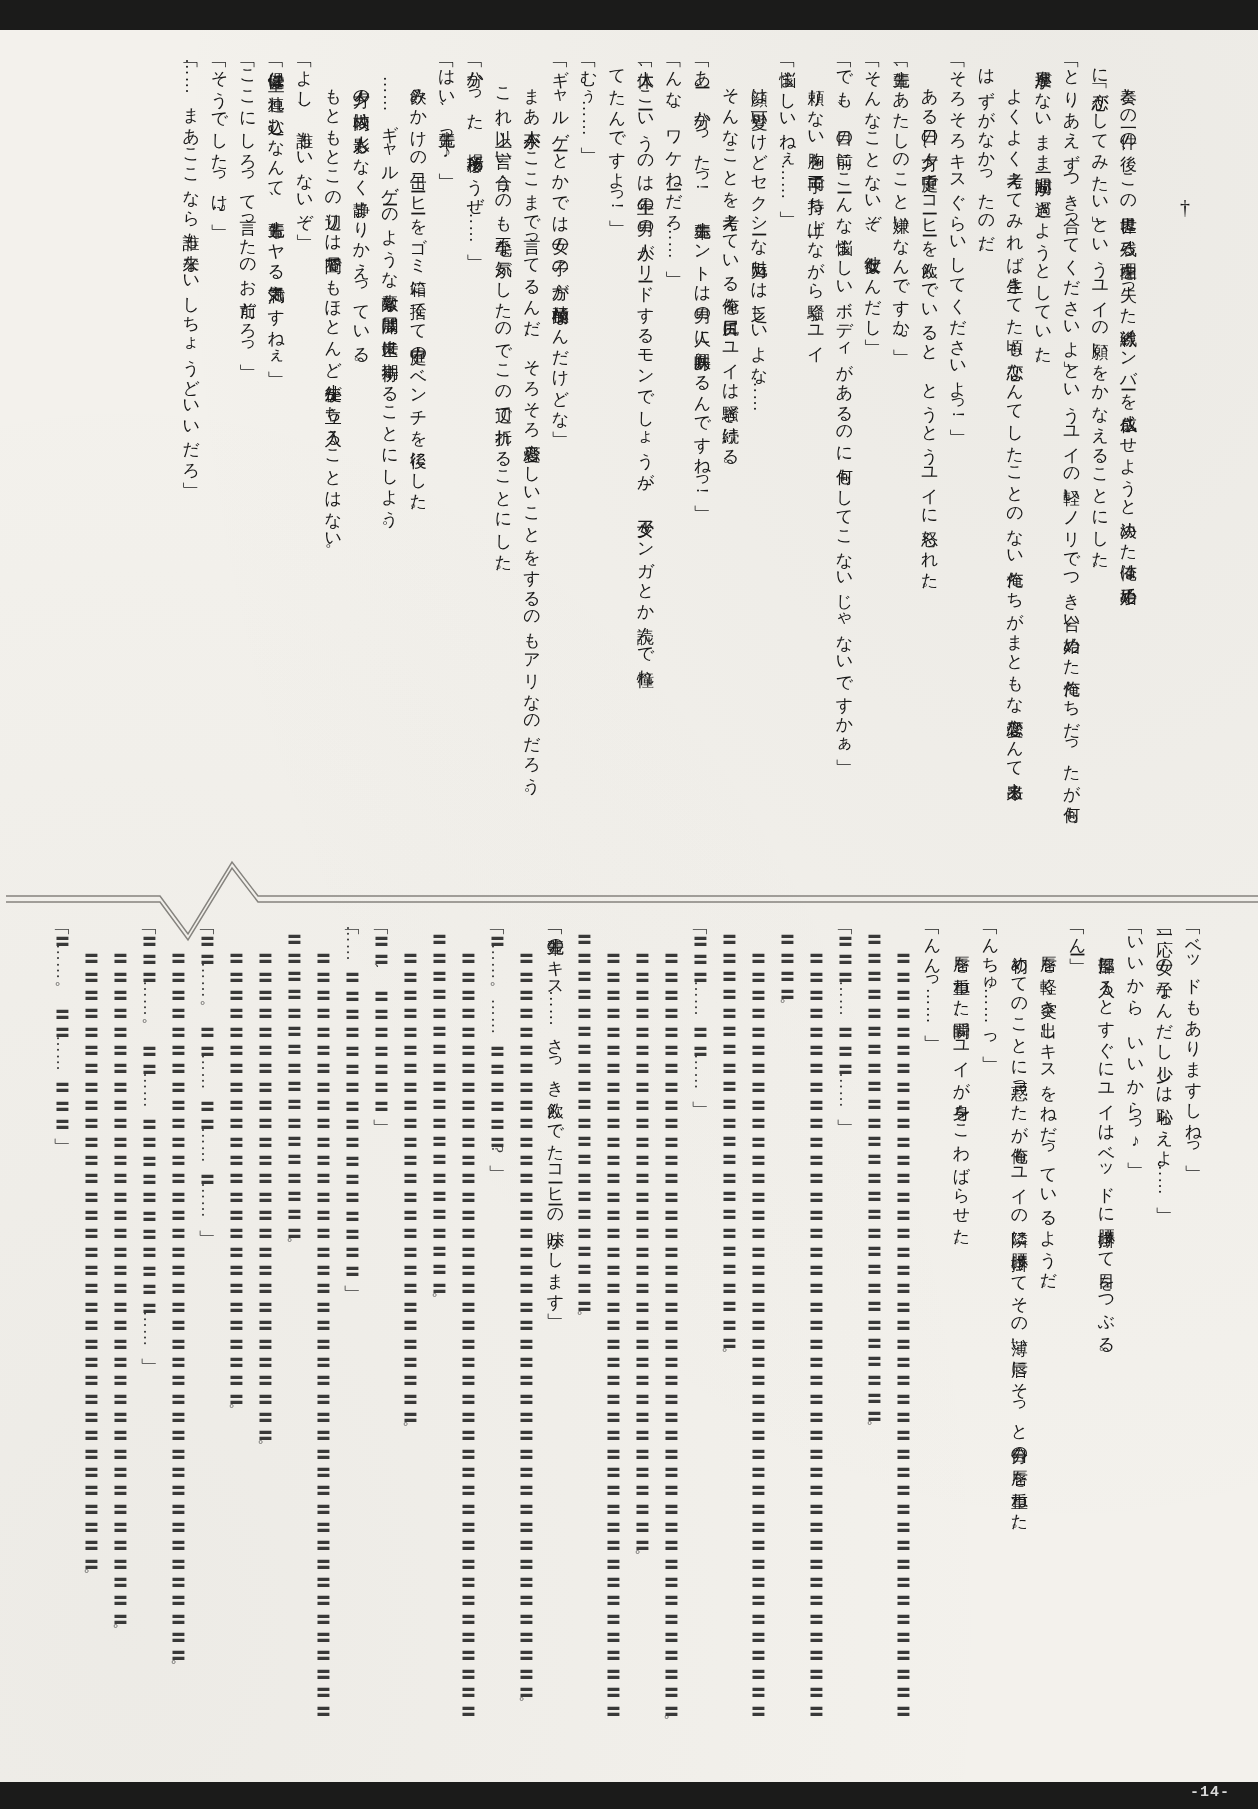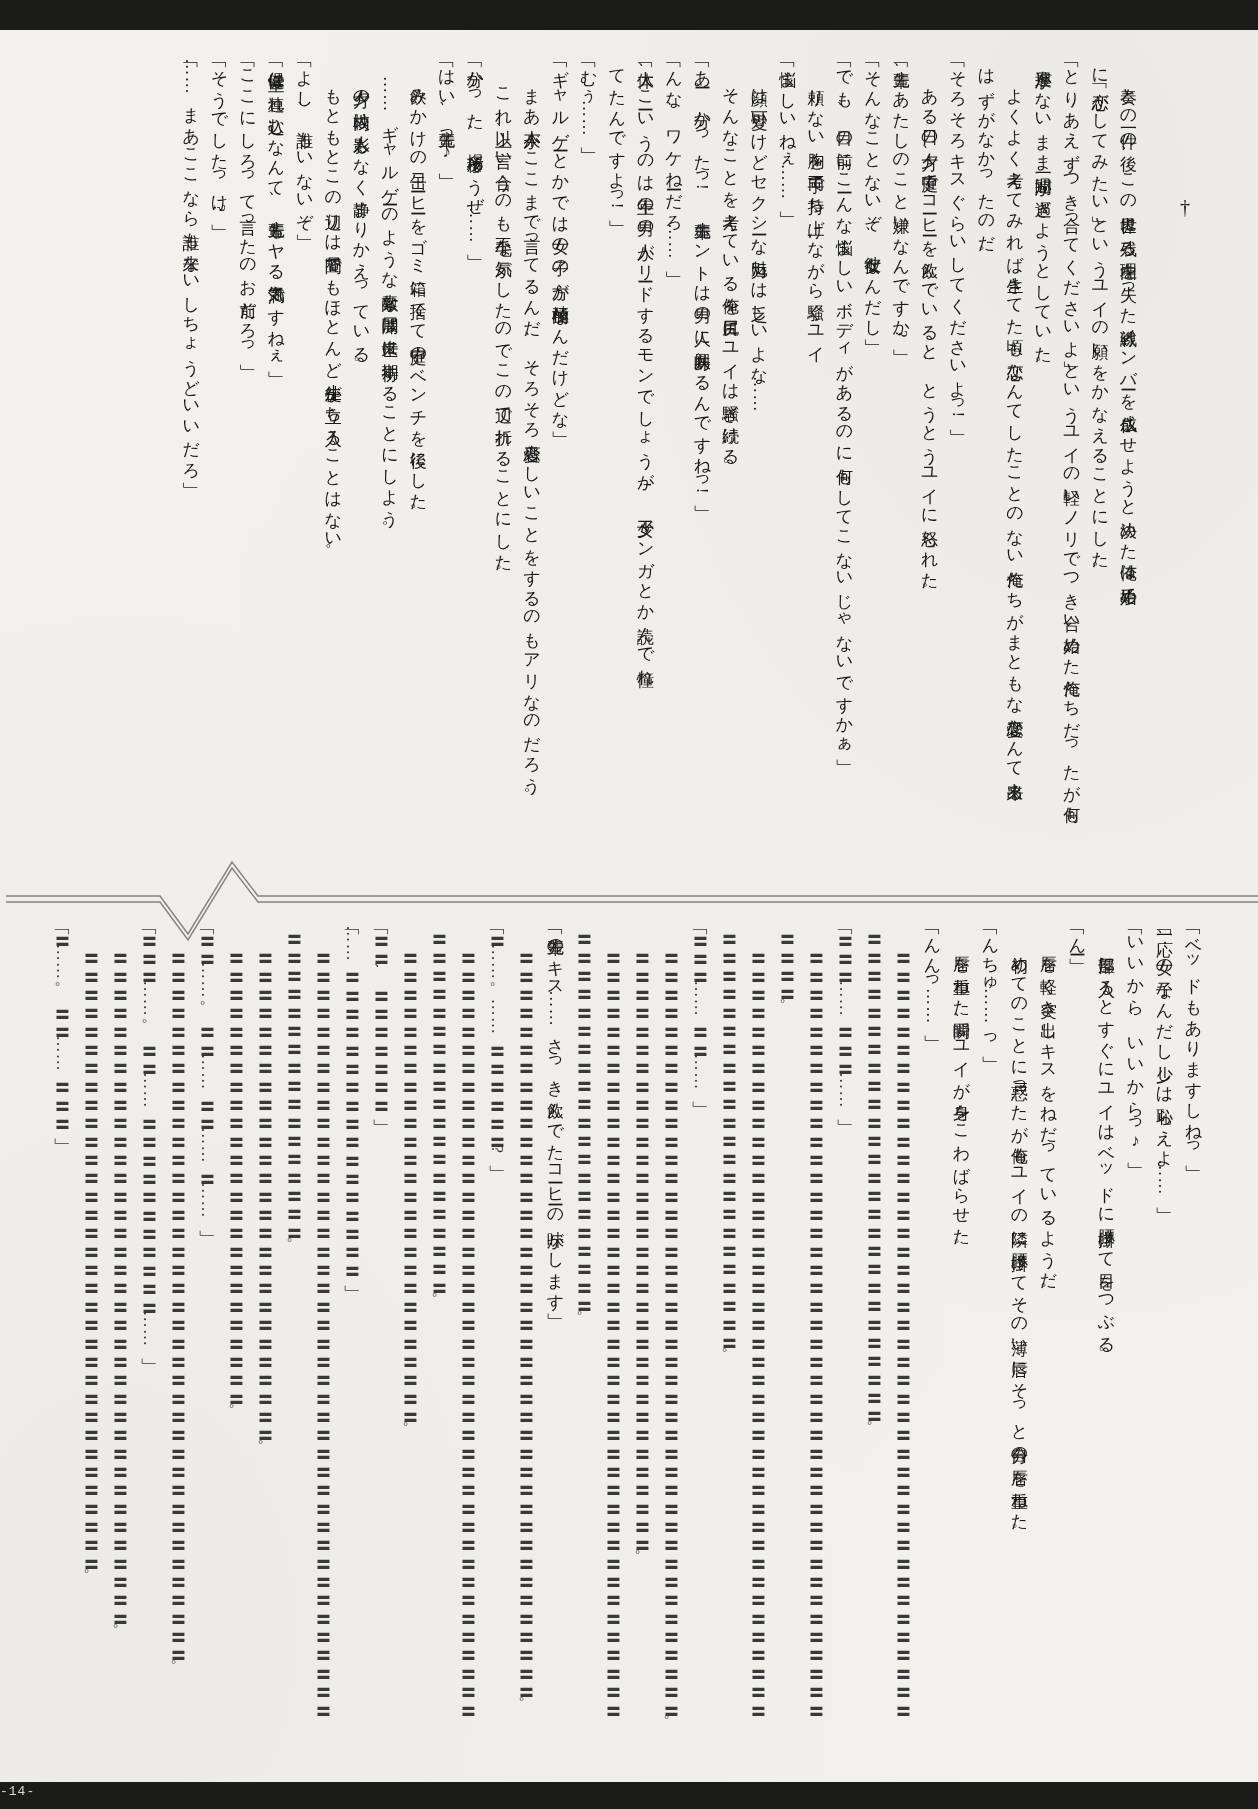--- a/index.html
+++ b/index.html
@@ -14,24 +14,24 @@
     color: #191919;
   }
   .bar {
     position: absolute; left: 0; width: 1258px;
     background: #1b1b1a;
   }
   .bar-top { top: 0; height: 30px; }
   .bar-bottom { top: 1782px; height: 27px; }
   .page-num {
     position: absolute; top: 1784px; left: 0; width: 1230px;
-    text-align: left;
+    text-align: right;
     color: #d9d9d9;
     font-family: "Liberation Mono", "DejaVu Sans Mono", monospace;
-    font-size: 13px; font-weight: normal; letter-spacing: 1px;
+    font-size: 15px; font-weight: bold; letter-spacing: 1px;
   }
   .dagger {
     position: absolute; top: 196px; left: 1180px;
     font-size: 20px; color: #161616;
   }
   .divider { position: absolute; top: 840px; left: 0; }
   .vblock {
     position: absolute;
     writing-mode: vertical-rl;
     text-orientation: mixed;

